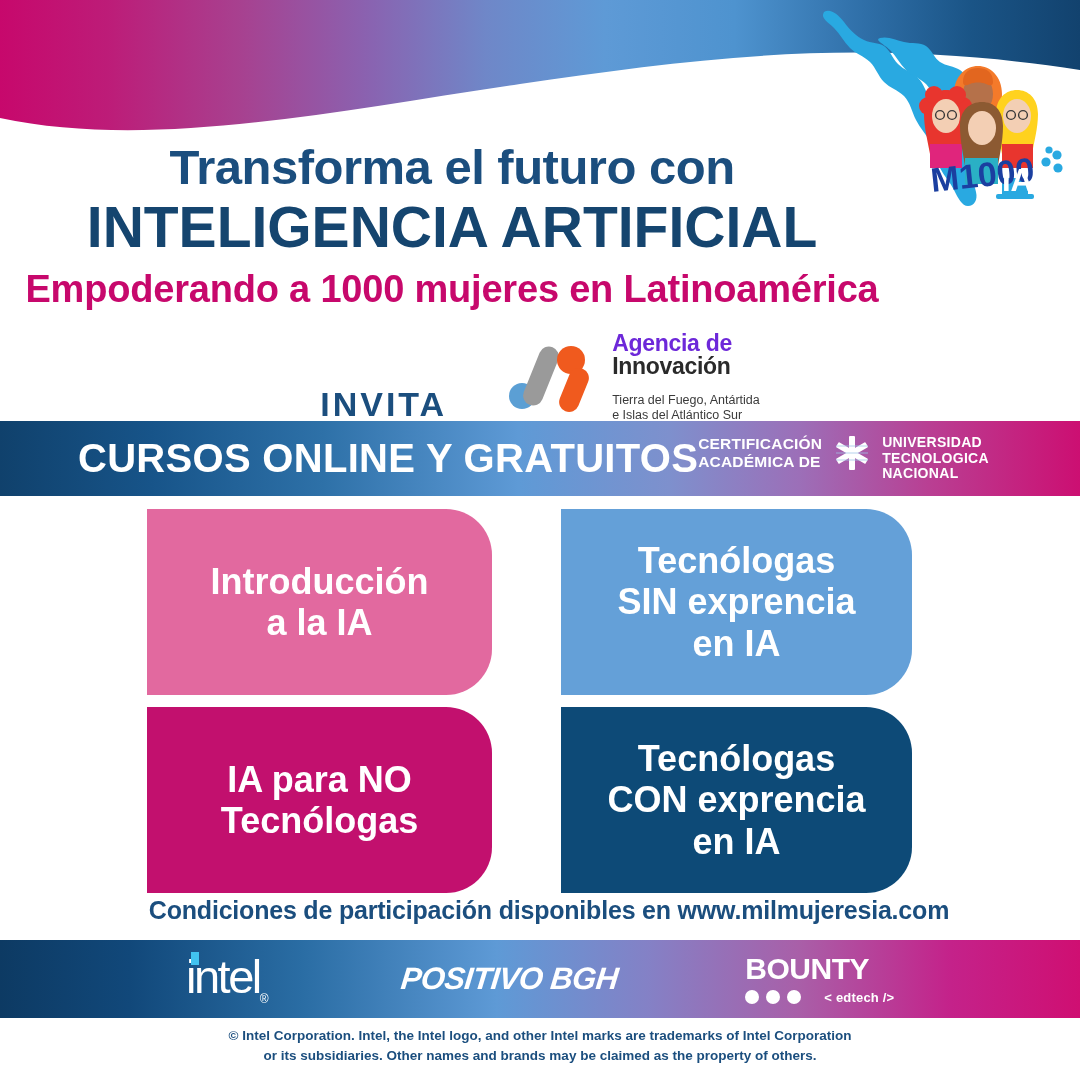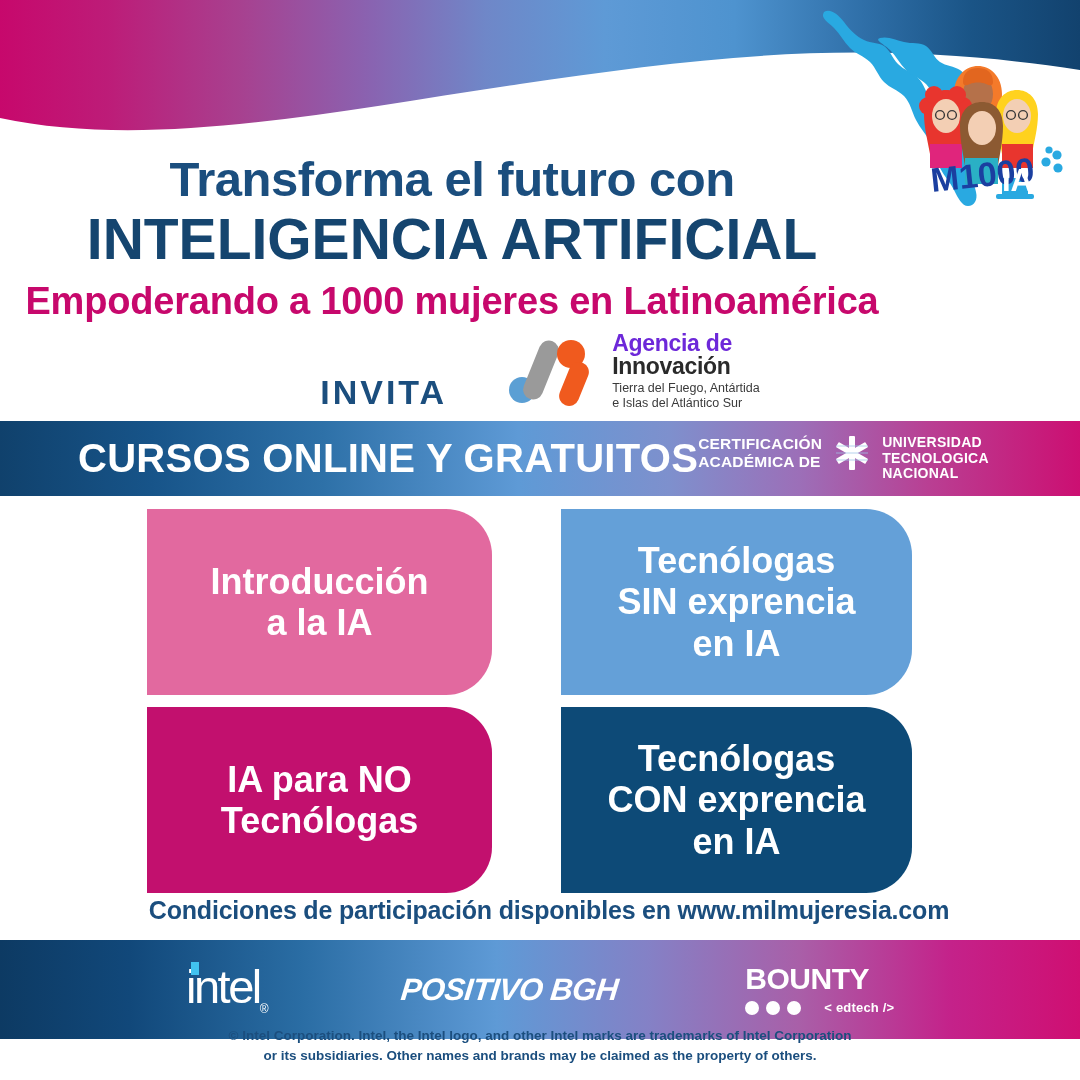--- a/index.html
+++ b/index.html
@@ -47,21 +47,20 @@
     position:absolute;
     left:806px; top:2px;
     width:270px; height:210px;
   }
   .logo-m1000ia svg { display:block; width:270px; height:210px; }
 
   
   .headline-wrap {
     position:absolute; left:0; top:143px; width:904px;
     text-align:center;
-    margin-top:12px;
   }
   .h-line1 {
     font-size:49px; font-weight:bold; color:#1b4e7e;
     letter-spacing:-0.5px; line-height:1.02;
   }
   .h-line2 {
     font-size:57px; font-weight:bold; color:#15456f;
     letter-spacing:0px; line-height:1.06; margin-top:4px;
   }
   .h-line3 {
@@ -77,21 +76,21 @@
   .invita-text {
     font-size:34px; font-weight:bold; color:#1b4e7e;
     letter-spacing:3px;
   }
   .agencia-logo { display:flex; align-items:center; gap:11px; }
   .agencia-mark { width:96px; height:74px; flex:none; }
   .agencia-mark svg { display:block; width:96px; height:74px; }
   .agencia-words { line-height:1.0; }
   .ag-l1 { font-size:23px; font-weight:bold; color:#6d28d9; letter-spacing:-0.3px; }
   .ag-l2 { font-size:23px; font-weight:bold; color:#2a2a2a; letter-spacing:-0.3px; }
-  .ag-sub { font-size:12.5px; color:#3a3a3a; margin-top:3px; line-height:1.22; }
+  .ag-sub { font-size:12.5px; color:#3a3a3a; margin-top:15px; line-height:1.22; }
 
   
   .cursos-band {
     position:absolute; left:0; top:421px;
     width:1080px; height:75px;
     background:linear-gradient(90deg,
       #10416c 0%,
       #175489 14%,
       #2e71a8 30%,
       #5e9ad6 48%,
@@ -140,21 +139,21 @@
     position:absolute; left:0; top:896px; width:1080px;
     text-align:center;
     font-size:25px; font-weight:bold; color:#1b4e7e;
     letter-spacing:-0.2px;
     padding-left:18px;
   }
 
   
   .sponsor-band {
     position:absolute; left:0; top:940px;
-    width:1080px; height:99px;
+    width:1080px; height:78px;
     background:linear-gradient(90deg,
       #0d3a63 0%,
       #11487a 12%,
       #2a6da4 28%,
       #5e9ad6 46%,
       #8481c6 60%,
       #a95fa8 74%,
       #c4228a 88%,
       #cf0f72 100%);
     display:flex; align-items:center;

